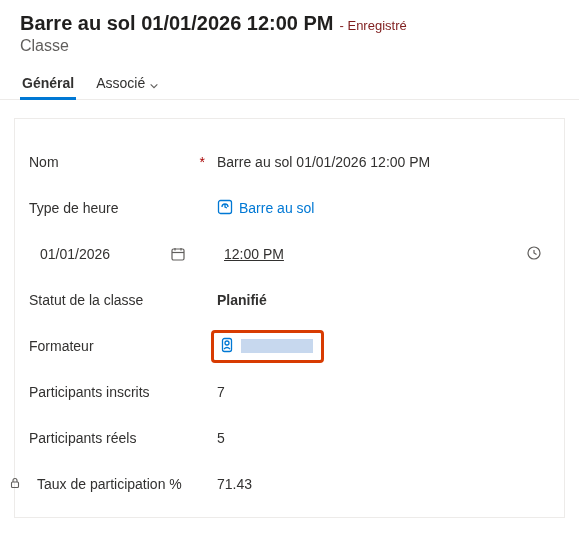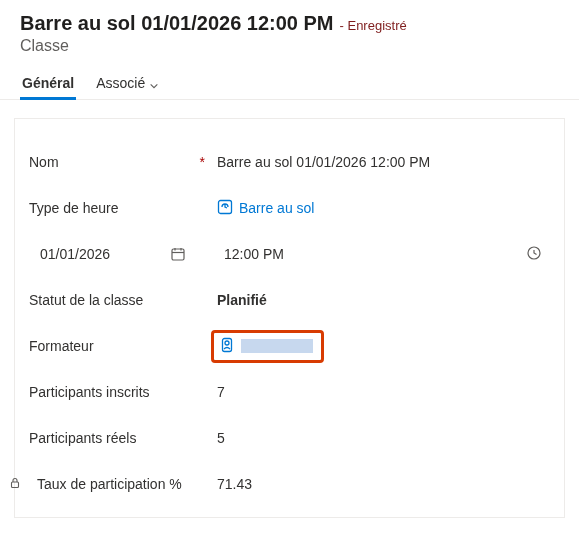--- a/index.html
+++ b/index.html
@@ -109,21 +109,21 @@
   }
   .link-icon svg { width: 16px; height: 16px; }
   .dt-wrap {
     display: flex;
     align-items: center;
     width: 100%;
     margin-left: 11px;
   }
   .dt-date { flex: 0 0 110px; }
   .dt-cal { flex: 0 0 36px; display:flex; justify-content:center; }
-  .dt-time { flex: 0 0 110px; padding-left: 18px;}
+  .dt-time { flex: 0 0 110px; padding-left: 18px; text-decoration: underline;}
   .dt-clock { margin-left:auto; padding-right:6px; }
   .dt-cal svg, .dt-clock svg { width:16px; height:16px; }
   .highlight-box {
     border: 3px solid #d83b01;
     border-radius: 4px;
     padding: 4px 8px 4px 5px;
     display: inline-flex;
     align-items: center;
     gap: 6px;
     margin-left: -6px;

